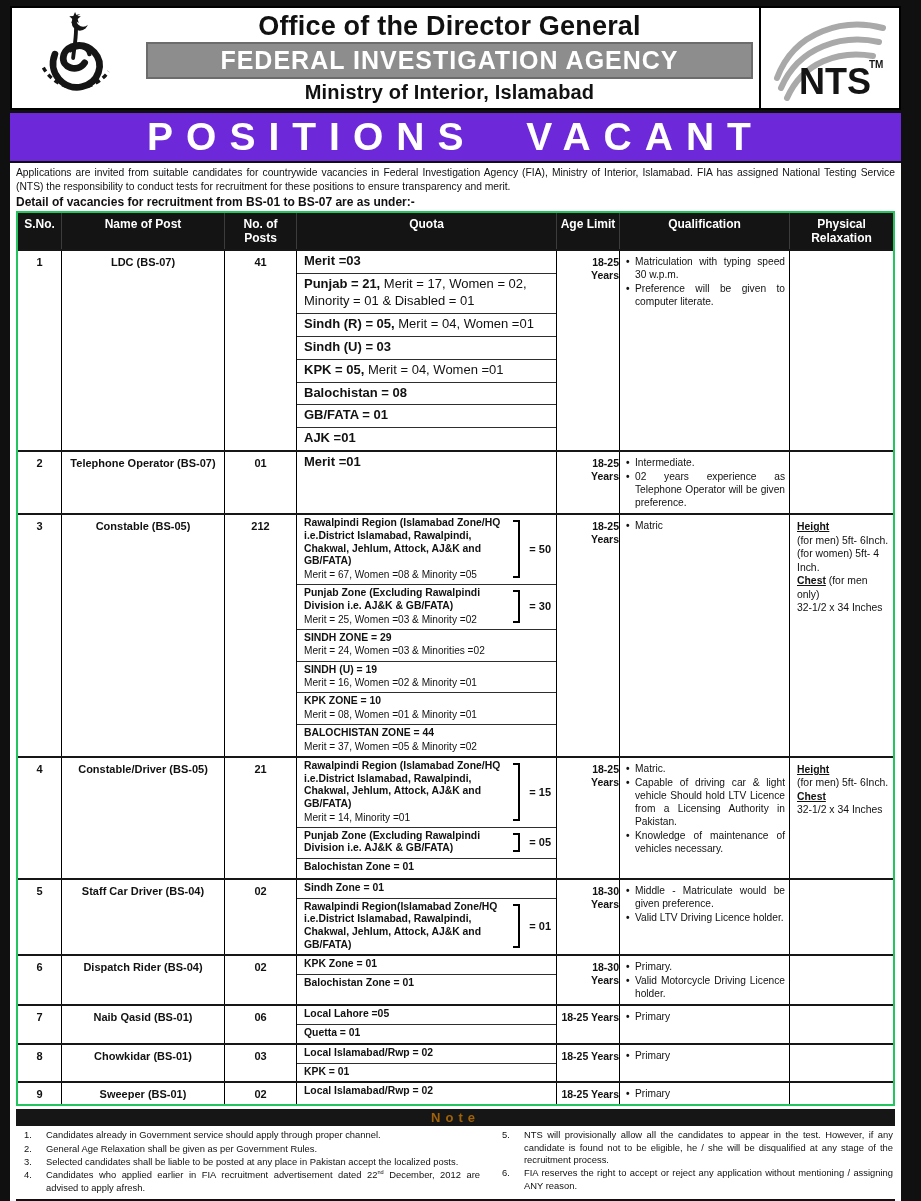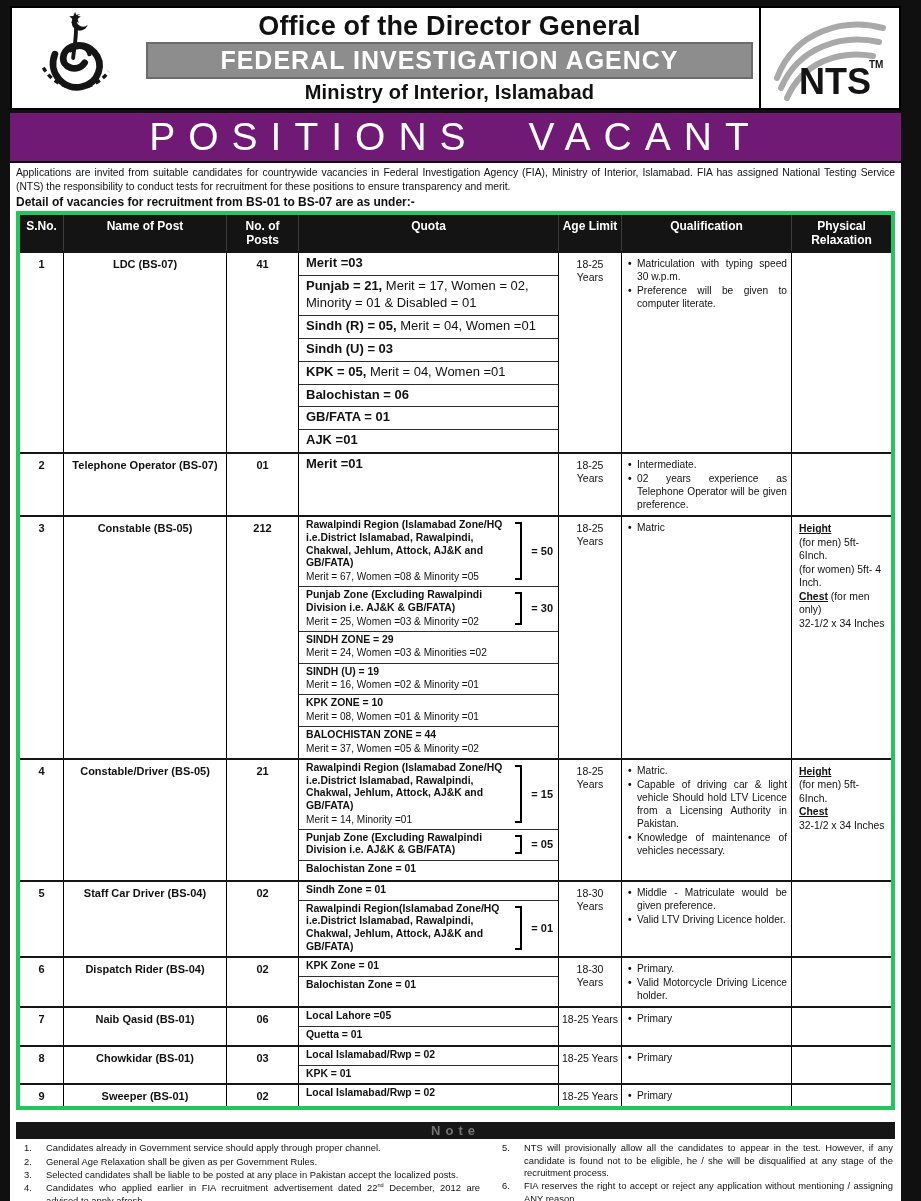--- a/index.html
+++ b/index.html
@@ -11,59 +11,59 @@
   .header-box { background:#fff; border:2px solid #000; height:104px; display:flex; align-items:stretch; }
   .emblem-wrap { width:128px; display:flex; align-items:center; justify-content:center; }
   .head-center { flex:1; text-align:center; padding-top:4px; }
   .office-line { font-size:27px; font-weight:bold; letter-spacing:0.2px; line-height:1.05; }
   .agency-bar { margin:2px 6px 2px 6px; background:#8d8d8d; border:2px solid #6c6c6c; color:#fff;
     font-size:25px; font-weight:bold; letter-spacing:1px; line-height:1.2; padding:1px 0 2px; }
   .ministry-line { font-size:20px; font-weight:bold; letter-spacing:0.2px; }
   .nts-wrap { width:140px; border-left:2px solid #000; display:flex; align-items:center; justify-content:center; }
 
   
-  .banner { margin-top:3px; background:#701a75; color:#fff; height:48px; display:flex; align-items:center; justify-content:center;
-    font-size:39px; font-weight:normal; letter-spacing:13px; word-spacing:26px;text-align:right; }
+  .banner { margin-top:3px; background:#6d28d9; color:#fff; height:48px; display:flex; align-items:center; justify-content:center;
+    font-size:39px; font-weight:bold; letter-spacing:13px; word-spacing:26px;text-align:right; }
 
   
   .content { background:#fff; margin-top:2px; padding:3px 6px 0 6px; }
   .intro-par { font-size:10.3px; line-height:1.32; text-align:justify; }
   .detail-line { font-size:12px; font-weight:bold; margin:2px 0 2px; }
 
   
-  .vac-table { border:4px solid #22c55e; }
+  .vac-table { border:2px solid #22c55e; }
   .thead, .trow { display:grid; grid-template-columns:44px 163px 72px 260px 63px 170px 1fr; }
   .thead { background:#141414; color:#fff; }
   .th { font-size:12px; font-weight:bold; text-align:center; padding:4px 2px; border-right:1px solid #3c3c3c; }
   .th:last-child { border-right:none; }
   .trow { border-top:2px solid #161616; }
   .td { border-right:1.6px solid #000; overflow:hidden; }
   .td:last-child { border-right:none; }
   .c { text-align:center; font-weight:bold; font-size:11px; padding-top:5px; }
   .post-cell { line-height:1.2; padding-left:4px; padding-right:4px; }
-  .age-cell { text-align:center; font-size:10.5px; padding-top:5px; font-weight:normal; line-height:1.25; }
+  .age-cell { text-align:right; font-size:10.5px; padding-top:5px; font-weight:bold; line-height:1.25; }
   .quota-cell { padding:0; display:flex; flex-direction:column; }
   .qitem { border-bottom:1.6px solid #2e2e2e; padding:2px 4px 3px 7px; }
   .qitem:last-child { border-bottom:none; flex:1; }
   .qinline { font-size:13px; line-height:1.3; }
   .qinline .qb { font-weight:bold; }
   .qflex { display:flex; align-items:stretch; }
   .qtxt { flex:1; }
   .qtitle { font-weight:bold; font-size:10.4px; line-height:1.22; }
   .qdetail { font-size:10.1px; line-height:1.3; }
   .qbr { width:7px; border-top:2px solid #000; border-right:2px solid #000; border-bottom:2px solid #000; margin:3px 0; }
   .qval { width:32px; display:flex; align-items:center; justify-content:flex-end; font-weight:bold; font-size:11px; padding-right:1px; }
   .qual-cell { padding:4px 4px 3px 6px; }
   .qual-cell li { list-style:none; position:relative; padding-left:9px; font-size:10.2px; line-height:1.28; text-align:justify; margin-bottom:1px; }
   .qual-cell li::before { content:"\2022"; position:absolute; left:0; top:0; font-weight:bold; }
   .phys-cell { padding:5px 4px 3px 7px; font-size:10.4px; line-height:1.3; }
   .pb { font-weight:bold; text-decoration:underline; }
 
   
-  .sec-bar { background:#161616; color:#737373; text-align:center; font-weight:bold; margin-top:12px; }
+  .sec-bar { background:#161616; color:#a16207; text-align:center; font-weight:bold; margin-top:3px; }
   .note-bar { font-size:13px; letter-spacing:5px; padding:1px 0; }
   .apply-bar { font-size:15px; letter-spacing:1px; padding:1px 0; }
   .two-col { display:flex; padding:3px 2px 3px 0; }
   .col-l { width:478px; padding-right:14px; }
   .col-r { flex:1; }
   .nitem { display:flex; font-size:9.4px; line-height:1.32; margin-bottom:1px; }
   .nitem .nn { width:30px; flex:none; padding-left:8px; }
   .nitem .nt { flex:1; text-align:justify; }
   sup { font-size:0.6em; }
   .note-rule { border-top:3px solid #101010; margin-top:1px; }
@@ -127,21 +127,21 @@
       <div class="trow" style="min-height:140px;">
         <div class="td c">1</div>
         <div class="td c post-cell">LDC (BS-07)</div>
         <div class="td c">41</div>
         <div class="td quota-cell">
           <div class="qitem qinline"><span class="qb">Merit =03</span><span></span></div>
           <div class="qitem qinline"><span class="qb">Punjab = 21,</span><span> Merit = 17, Women = 02, Minority = 01 &amp; Disabled = 01</span></div>
           <div class="qitem qinline"><span class="qb">Sindh (R) = 05,</span><span> Merit = 04, Women =01</span></div>
           <div class="qitem qinline"><span class="qb">Sindh (U) = 03</span><span></span></div>
           <div class="qitem qinline"><span class="qb">KPK = 05,</span><span> Merit = 04, Women =01</span></div>
-          <div class="qitem qinline"><span class="qb">Balochistan = 06</span><span></span></div>
+          <div class="qitem qinline"><span class="qb">Balochistan = 08</span><span></span></div>
           <div class="qitem qinline"><span class="qb">GB/FATA = 01</span><span></span></div>
           <div class="qitem qinline"><span class="qb">AJK =01</span><span></span></div>
         </div>
         <div class="td age-cell">
             <div>18-25</div>
             <div>Years</div>
           </div>
         <div class="td qual-cell">
             <ul>
           <li>Matriculation with typing speed 30 w.p.m.</li>

